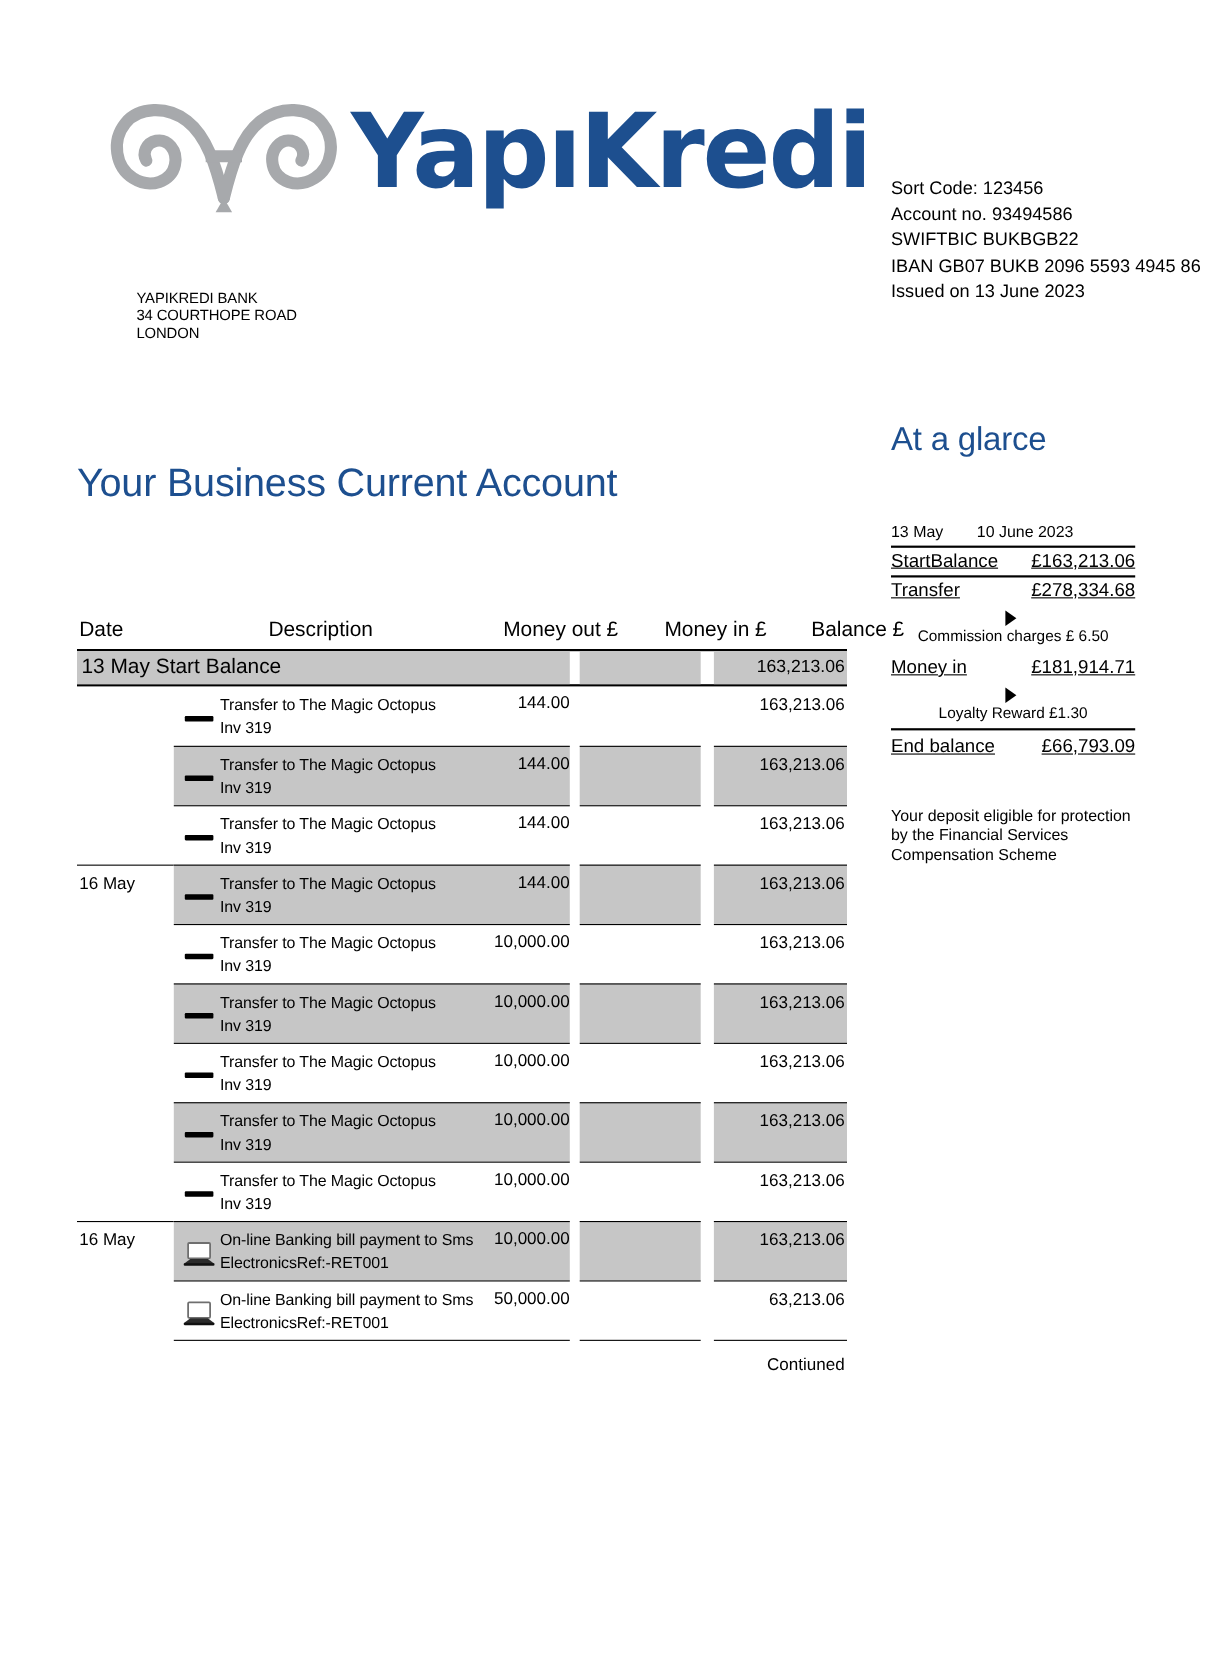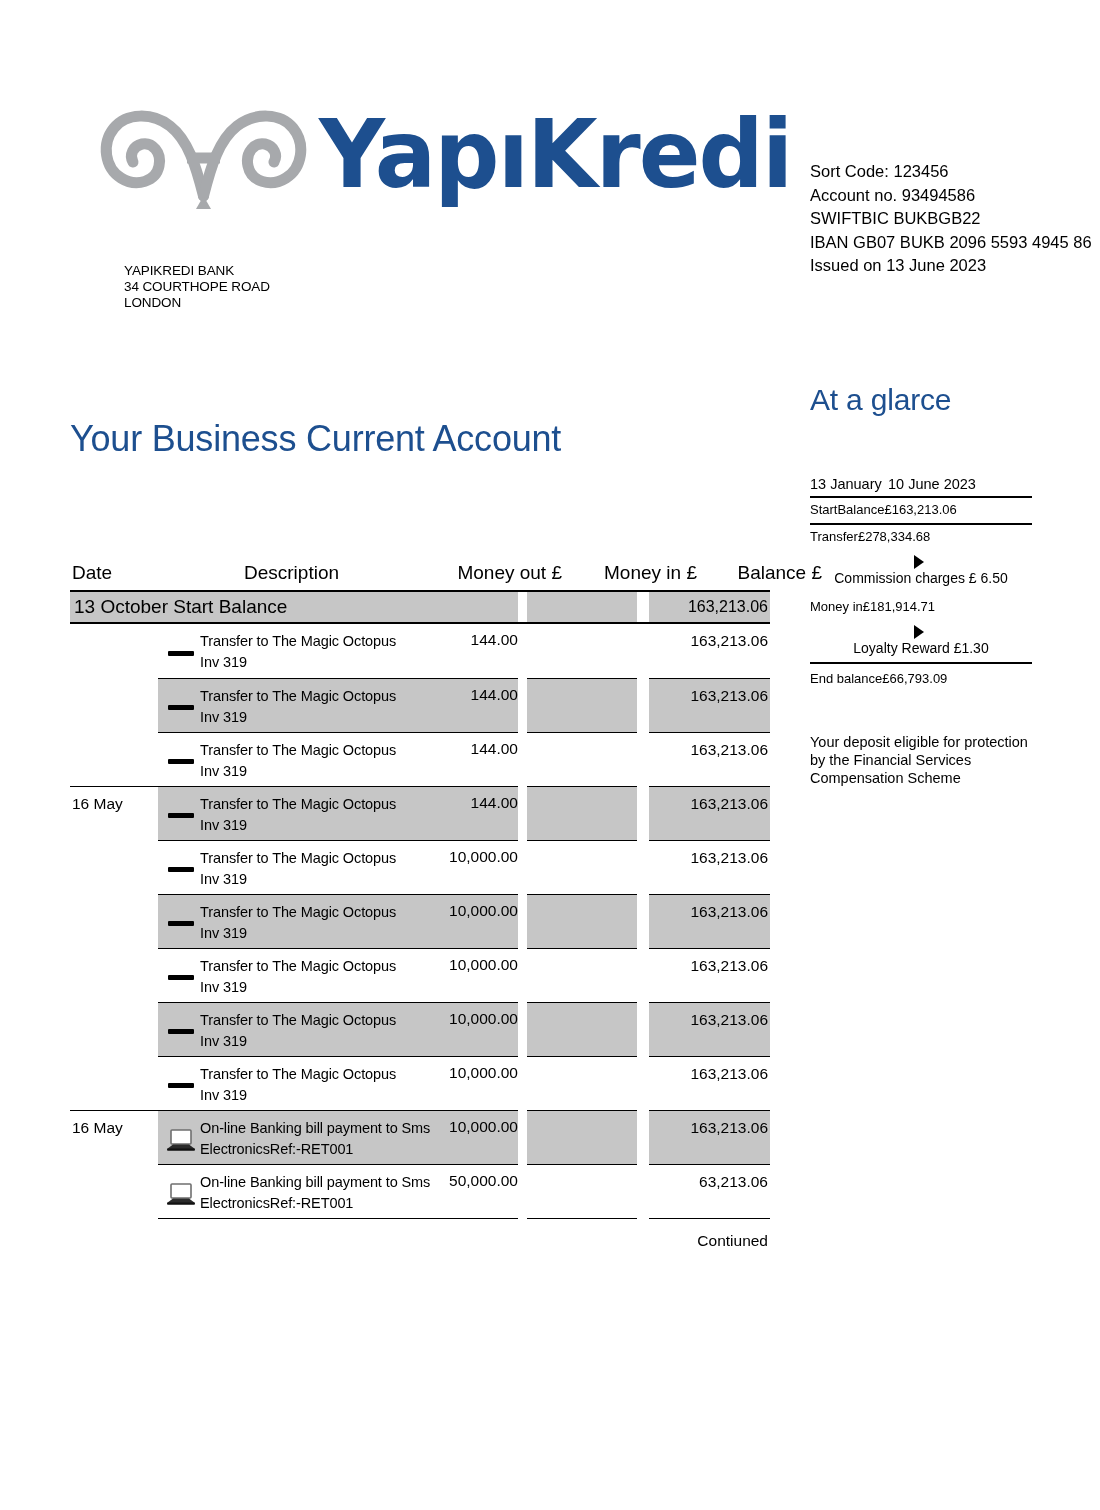--- a/index.html
+++ b/index.html
@@ -21,21 +21,21 @@
   #header {
     position: absolute;
     top: 0; left: 0;
     width: 1100px;
     height: 330px;
   }
 
   #logo-block {
     position: absolute;
     left: 96px;
-    top: 96px;
+    top: 80px;
     display: flex;
     align-items: center;
   }
   #logo-mark {
     width: 215px;
     height: 118px;
     flex: none;
   }
   #logo-wordmark {
     font-family: "DejaVu Sans", sans-serif;
@@ -88,25 +88,27 @@
     width: 222px;
   }
   #glance-title {
     font-size: 30px;
     color: #1d4f8f;
     letter-spacing: -0.2px;
     margin-bottom: 58px;
   }
   .g-row {
     display: flex;
+    justify-content: space-between;
     align-items: baseline;
-    font-size: 13px;
+    font-size: 17px;
     line-height: 18px;
     padding: 3px 0 4px 0;
     white-space: nowrap;
+    text-decoration: underline;
   }
   .g-row.rule-below { border-bottom: 2px solid #000; }
   .g-row .g-label { }
   .g-row .g-value { }
 
   .g-dates {
     display: flex;
     font-size: 14.5px;
     line-height: 18px;
     padding-bottom: 3px;
@@ -345,21 +347,21 @@
   </div>
 
 </div>
 
 <div id="page-title">Your Business Current Account</div>
 
 <div id="glance">
   <div id="glance-title">At a glarce</div>
 
   <div class="g-dates">
-    <span class="d1">13 January</span>
+    <span class="d1">13 May</span>
     <span class="d2">10 June  2023</span>
   </div>
 
   <div class="g-row rule-below">
     <span class="g-label">StartBalance</span>
     <span class="g-value">£163,213.06</span>
   </div>
 
   <div class="g-row">
     <span class="g-label">Transfer</span>
@@ -396,21 +398,21 @@
     <div class="c-date">Date</div>
     <div class="c-desc">Description</div>
     <div class="c-out">Money out £</div>
     <div class="c-gapA"></div>
     <div class="c-in">Money in £</div>
     <div class="c-gapB"></div>
     <div class="c-bal">Balance £</div>
   </div>
 
   <div class="startbal-row">
-    <div class="startbal-left">13 October Start Balance</div>
+    <div class="startbal-left">13 May Start Balance</div>
     <div class="startbal-gapA"></div>
     <div class="startbal-in"></div>
     <div class="startbal-gapB"></div>
     <div class="startbal-bal">163,213.06</div>
   </div>
 
   <div id="rows-container">
       <div class="txn-row">
         <div class="seg-date"></div>
         <div class="seg-main">

